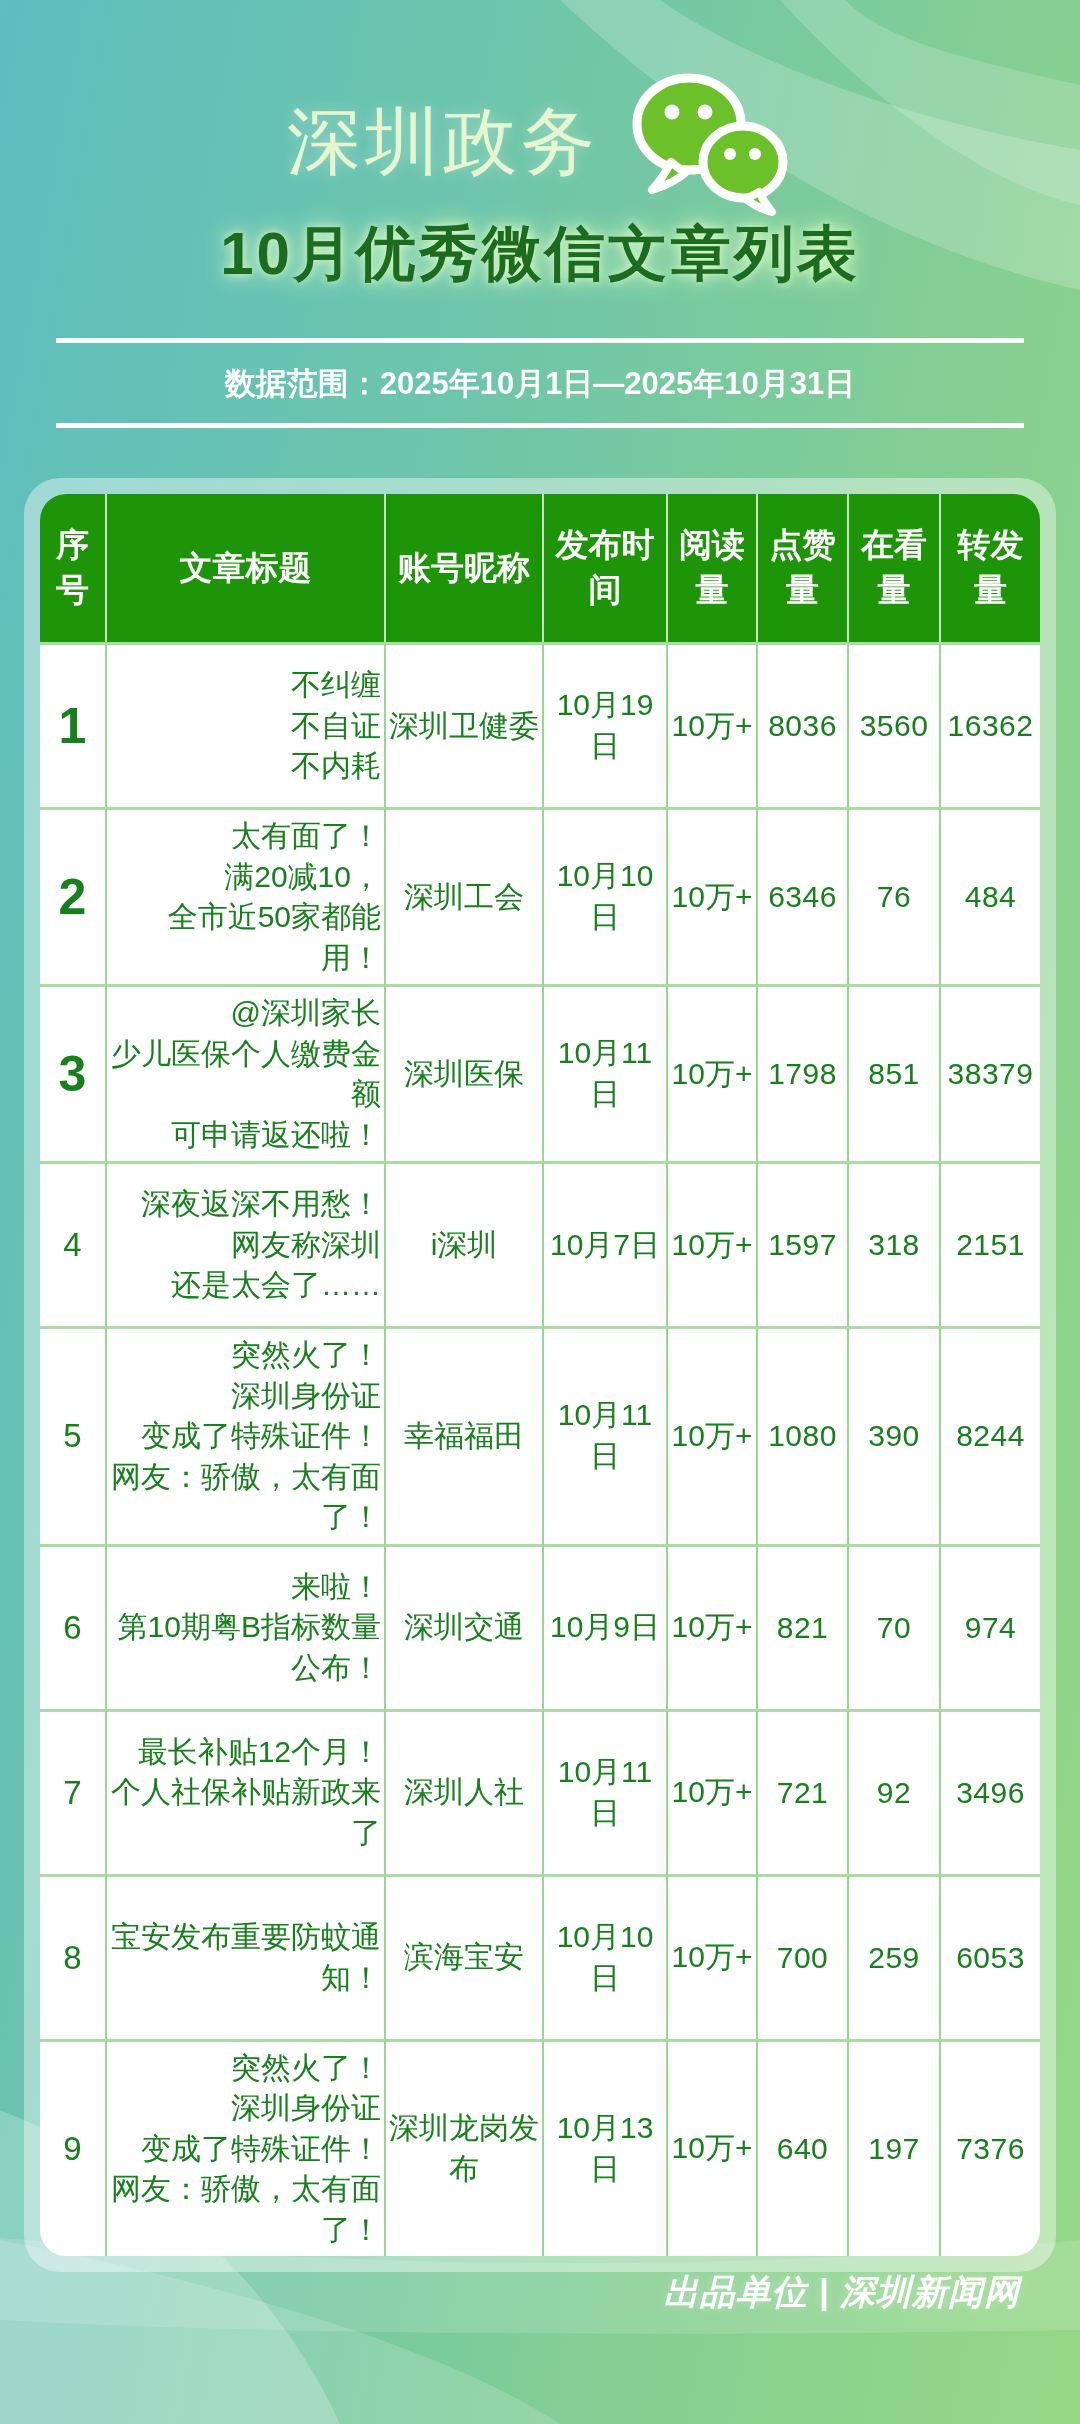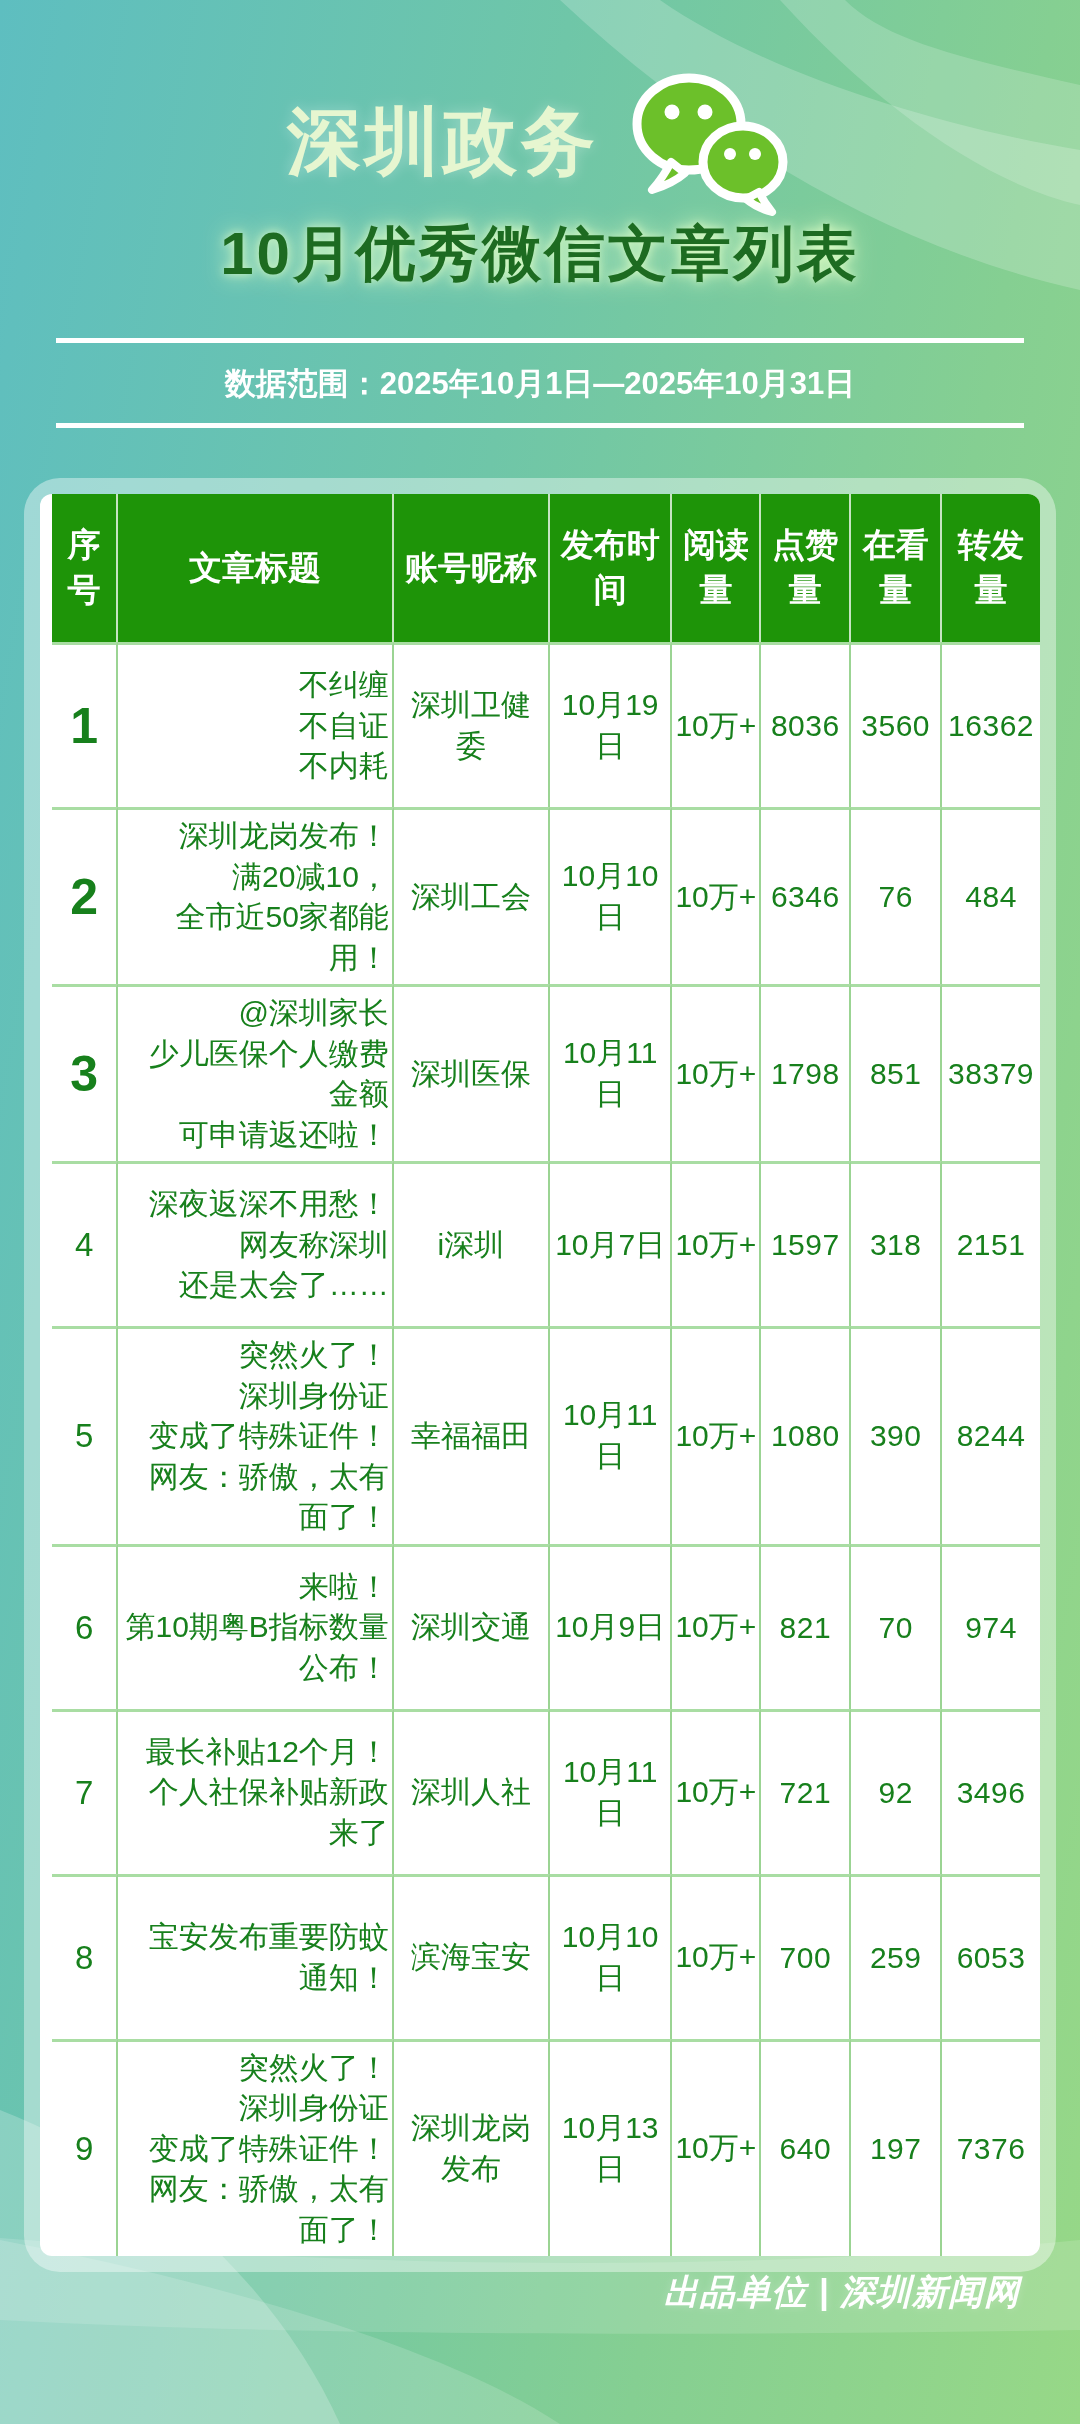--- a/index.html
+++ b/index.html
@@ -4,38 +4,38 @@
 <style>
   html,body{margin:0;padding:0;}
   body{width:1080px;height:2424px;overflow:hidden;position:relative;
        font-family:"Liberation Sans","DejaVu Sans",sans-serif;
        background:linear-gradient(100deg,#5ebec0 0%,#6fc6a8 38%,#85cf92 70%,#97d887 100%);}
   .decor{position:absolute;inset:0;width:1080px;height:2424px;pointer-events:none;}
 
   
   .badge-row{position:absolute;top:70px;left:0;width:100%;display:flex;
              justify-content:center;align-items:center;gap:26px;}
-  .badge-text{font-size:74px;font-weight:700;color:#e6f6d0;letter-spacing:4px;
+  .badge-text{font-size:74px;font-weight:400;color:#e6f6d0;letter-spacing:4px;
               text-shadow:0 0 14px rgba(255,255,255,0.35);}
   .wx-icon{width:168px;height:146px;flex:0 0 auto;}
   .main-title{position:absolute;top:214px;left:0;width:100%;text-align:center;
               font-size:60px;font-weight:900;color:#1d6b21;letter-spacing:3px;
               text-shadow:0 0 24px rgba(226,255,198,0.95),0 0 10px rgba(226,255,198,0.85);}
 
   
   .info-box{position:absolute;top:338px;left:56px;right:56px;
             border-top:5px solid #ffffff;border-bottom:5px solid #ffffff;
             padding:19px 0 16px;text-align:center;color:#ffffff;
             font-size:31px;font-weight:bold;line-height:1.45;}
 
   
   .card{position:absolute;top:478px;left:24px;width:1032px;
         background:rgba(255,255,255,0.40);border-radius:36px;padding:16px;
         box-sizing:border-box;}
-  .table-clip{border-radius:12px;overflow:hidden;background:#ffffff;padding-left:12px;}
+  .table-clip{border-radius:26px;overflow:hidden;background:#ffffff;}
   table{width:100%;border-collapse:separate;border-spacing:0;table-layout:fixed;}
   col.c-rank{width:6.7%;} col.c-title{width:27.9%;} col.c-account{width:15.8%;}
   col.c-date{width:12.4%;} col.c-reads{width:9.0%;} col.c-likes{width:9.1%;}
   col.c-watch{width:9.2%;} col.c-share{width:9.9%;}
   thead th{background:#1e9408;color:#ffffff;font-size:33px;font-weight:bold;
            height:148px;vertical-align:middle;text-align:center;padding:0 2px;
            border-right:2px solid rgba(255,255,255,0.75);}
   thead th:last-child{border-right:none;}
   tbody td{height:150px;vertical-align:middle;text-align:center;
            color:#17801c;font-size:30px;padding:6px 3px;
@@ -114,21 +114,21 @@
 不内耗</td>
           <td>深圳卫健委</td>
           <td>10月19日</td>
           <td>10万+</td>
           <td class="cell-num">8036</td>
           <td class="cell-num">3560</td>
           <td class="cell-num">16362</td>
         </tr>
         <tr class="top3">
           <td class="cell-rank">2</td>
-          <td class="cell-title">深圳龙岗发布！
+          <td class="cell-title">太有面了！
 满20减10，
 全市近50家都能用！</td>
           <td>深圳工会</td>
           <td>10月10日</td>
           <td>10万+</td>
           <td class="cell-num">6346</td>
           <td class="cell-num">76</td>
           <td class="cell-num">484</td>
         </tr>
         <tr class="top3">

